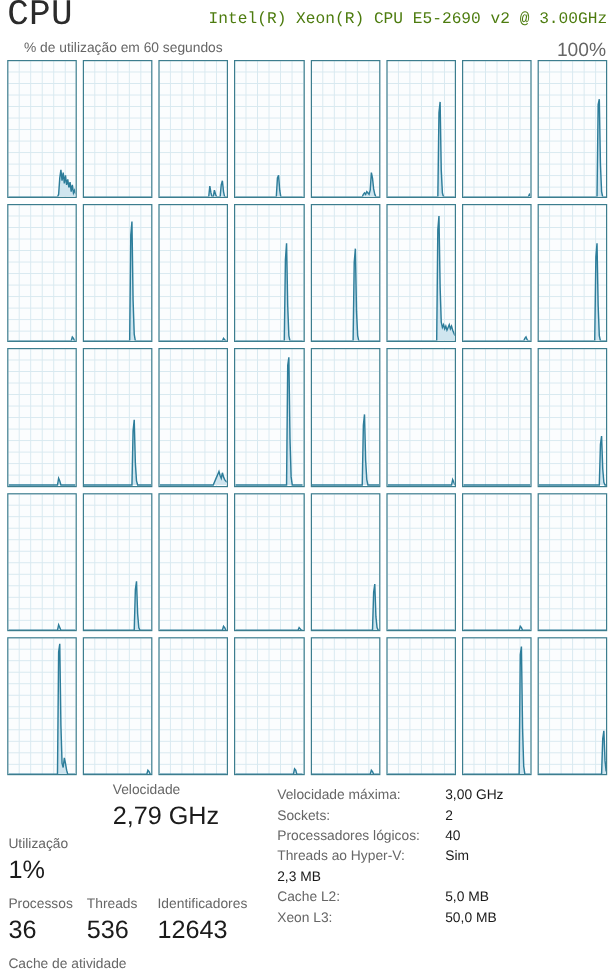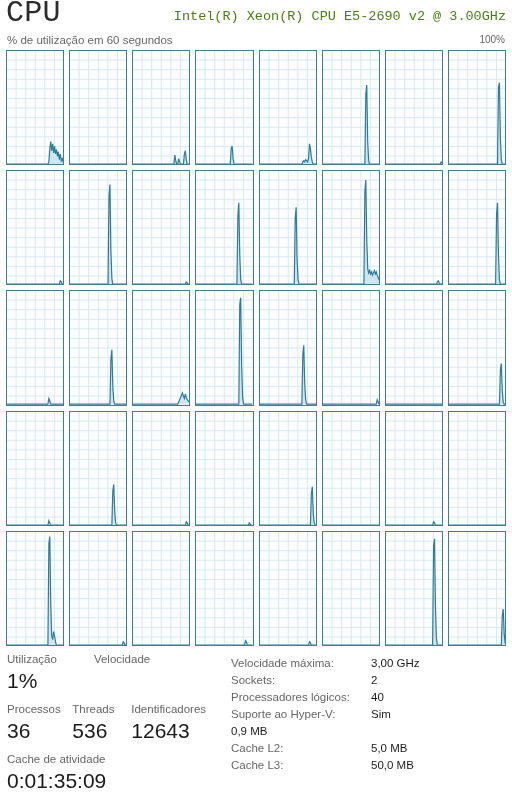--- a/index.html
+++ b/index.html
@@ -40,30 +40,30 @@
     white-space: nowrap;
   }
 
   
   .axis-row {
     position: relative;
     height: 15px;
   }
   .axis-left {
     position: absolute;
-    left: 7px;
+    left: 20px;
     top: 0;
     font-size: 11.5px;
     color: #666666;
   }
   .axis-right {
     position: absolute;
     right: 7px;
     top: 0;
-    font-size: 10px;
+    font-size: 16px;
     color: #666666;
   }
 
   
   .graph-grid {
     position: absolute;
     left: 6px;
     top: 50px;
     width: 500px;
     height: 596px;
@@ -116,21 +116,21 @@
   }
   .stat-value {
     font-size: 21px;
     color: #1b1b1b;
     line-height: 27px;
     white-space: nowrap;
   }
   .stat-group-row {
     display: flex;
   }
-  .sg-util { width: 72px; }
+  .sg-util { width: 72px; margin-top: 45px; }
   .sg-speed { width: 130px; margin-left: 16px; }
   .sg-proc { width: 72px; }
   .sg-threads { width: 65px; }
   .sg-handles { width: 100px; }
   .block-gap { height: 8px; }
 
   .stats-right {
     position: absolute;
     left: 231px;
     top: 3px;
@@ -409,20 +409,21 @@
 
 <div class="stats">
   <div class="stats-left">
     <div class="stat-group-row">
       <div class="sg-util">
         <div class="stat-label">Utilização</div>
         <div class="stat-value">1%</div>
       </div>
       <div class="sg-speed">
         <div class="stat-label">Velocidade</div>
+        <div class="stat-value">2,79 GHz</div>
       </div>
     </div>
     <div class="block-gap"></div>
     <div class="stat-group-row">
       <div class="sg-proc">
         <div class="stat-label">Processos</div>
         <div class="stat-value">36</div>
       </div>
       <div class="sg-threads">
         <div class="stat-label">Threads</div>
@@ -447,28 +448,28 @@
       </div>
       <div class="spec-row">
         <div class="spec-label">Sockets:</div>
         <div class="spec-value">2</div>
       </div>
       <div class="spec-row">
         <div class="spec-label">Processadores lógicos:</div>
         <div class="spec-value">40</div>
       </div>
       <div class="spec-row">
-        <div class="spec-label">Suporte ao Hyper-V:</div>
+        <div class="spec-label">Threads ao Hyper-V:</div>
         <div class="spec-value">Sim</div>
       </div>
       <div class="spec-row">
-        <div class="spec-value">0,9 MB</div>
+        <div class="spec-value">2,3 MB</div>
       </div>
       <div class="spec-row">
         <div class="spec-label">Cache L2:</div>
         <div class="spec-value">5,0 MB</div>
       </div>
       <div class="spec-row">
-        <div class="spec-label">Cache L3:</div>
+        <div class="spec-label">Xeon L3:</div>
         <div class="spec-value">50,0 MB</div>
       </div>
     </div>
 </div>
 
 </body></html>

